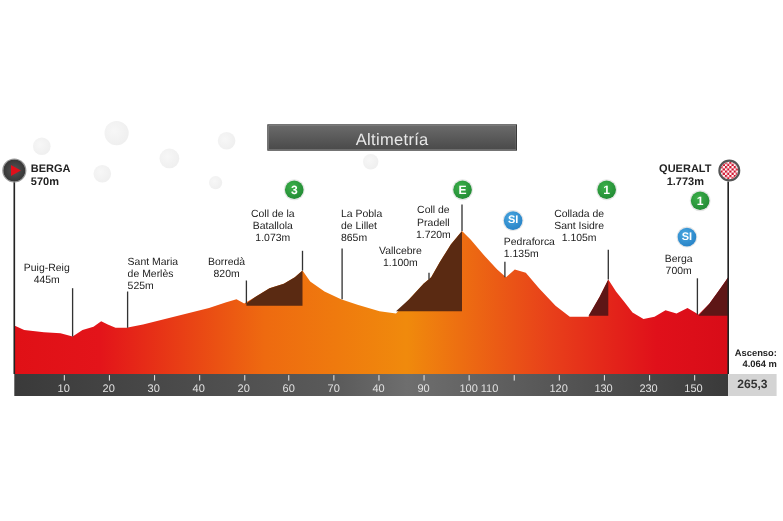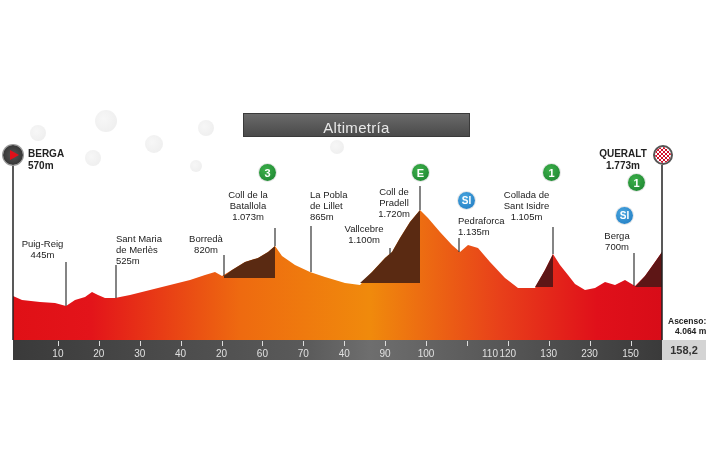--- a/index.html
+++ b/index.html
@@ -128,23 +128,23 @@
     <div class="tlabel" style="left: 262.4px;">60</div>
     <div class="tick" style="left: 303.3px;"></div>
     <div class="tlabel" style="left: 303.3px;">70</div>
     <div class="tick" style="left: 344.2px;"></div>
     <div class="tlabel" style="left: 344.2px;">40</div>
     <div class="tick" style="left: 385.1px;"></div>
     <div class="tlabel" style="left: 385.1px; text-align: center;">90</div>
     <div class="tick" style="left: 426px;"></div>
     <div class="tlabel" style="left: 426px;">100</div>
     <div class="tick" style="left: 466.9px;"></div>
-    <div class="tlabel" style="left: 490px;">110</div>
+    <div class="tlabel" style="left: 445px;">110</div>
     <div class="tick" style="left: 507.8px;"></div>
     <div class="tlabel" style="left: 507.8px;">120</div>
     <div class="tick" style="left: 548.7px;"></div>
     <div class="tlabel" style="left: 548.7px;">130</div>
     <div class="tick" style="left: 589.6px;"></div>
     <div class="tlabel" style="left: 589.6px;">230</div>
     <div class="tick" style="left: 630.5px;"></div>
     <div class="tlabel" style="left: 630.5px;">150</div>
   </div>
-<div class="total">158,2</div>
+<div class="total">265,3</div>
 
 </body></html>

